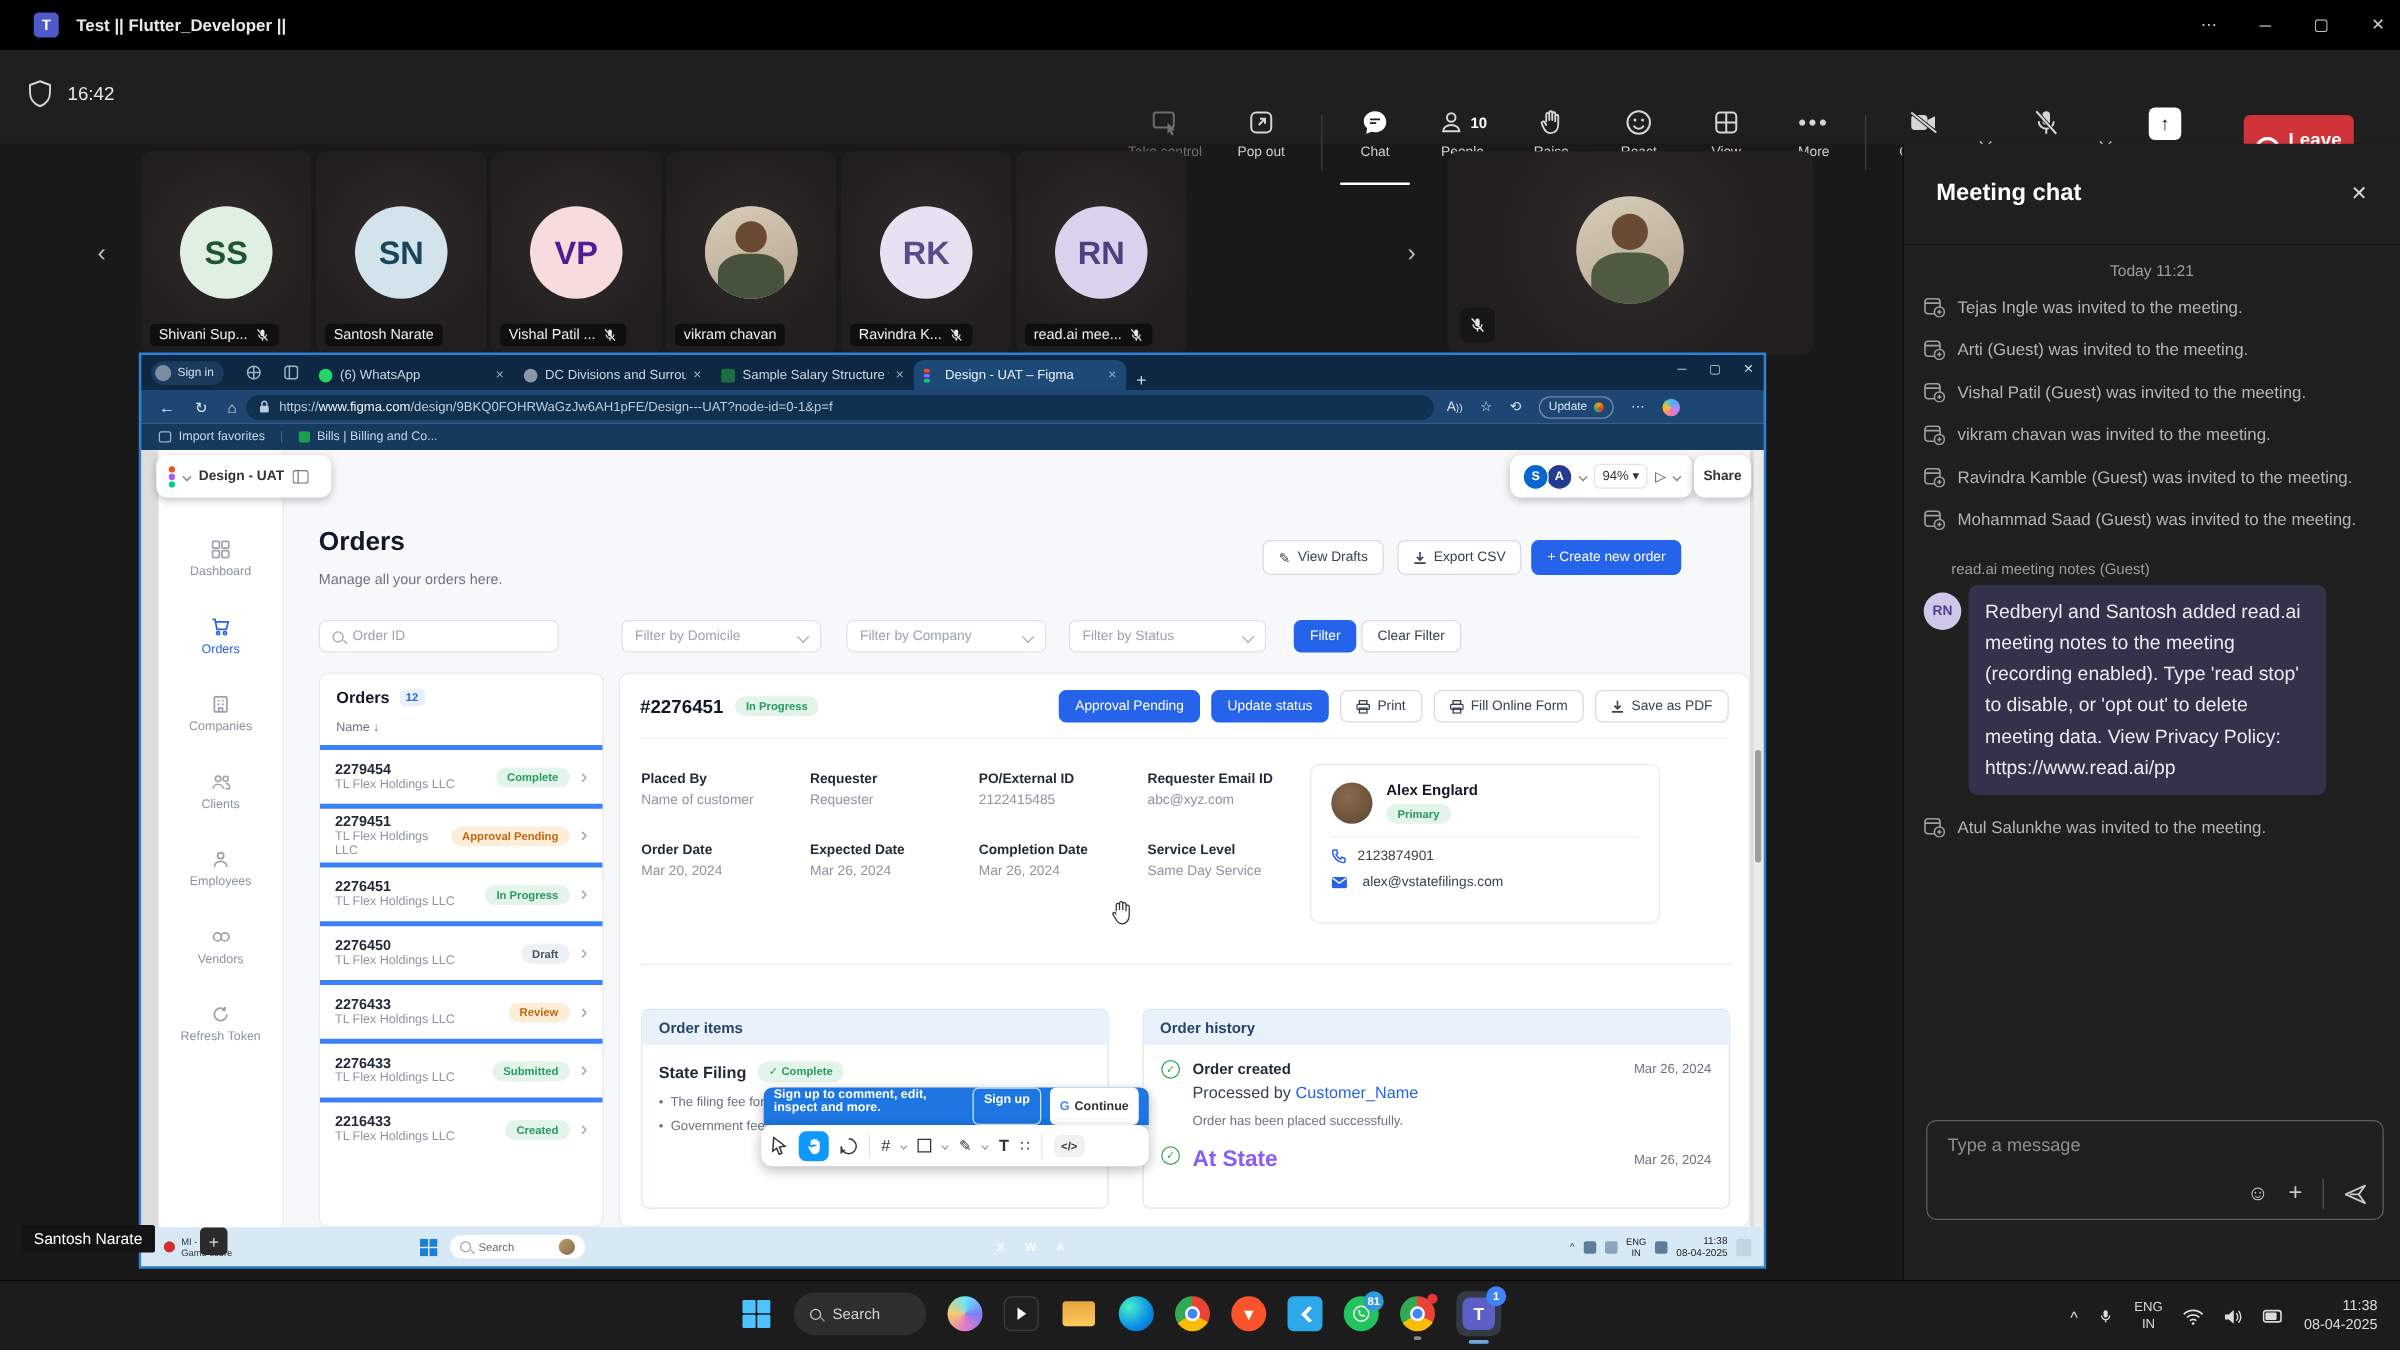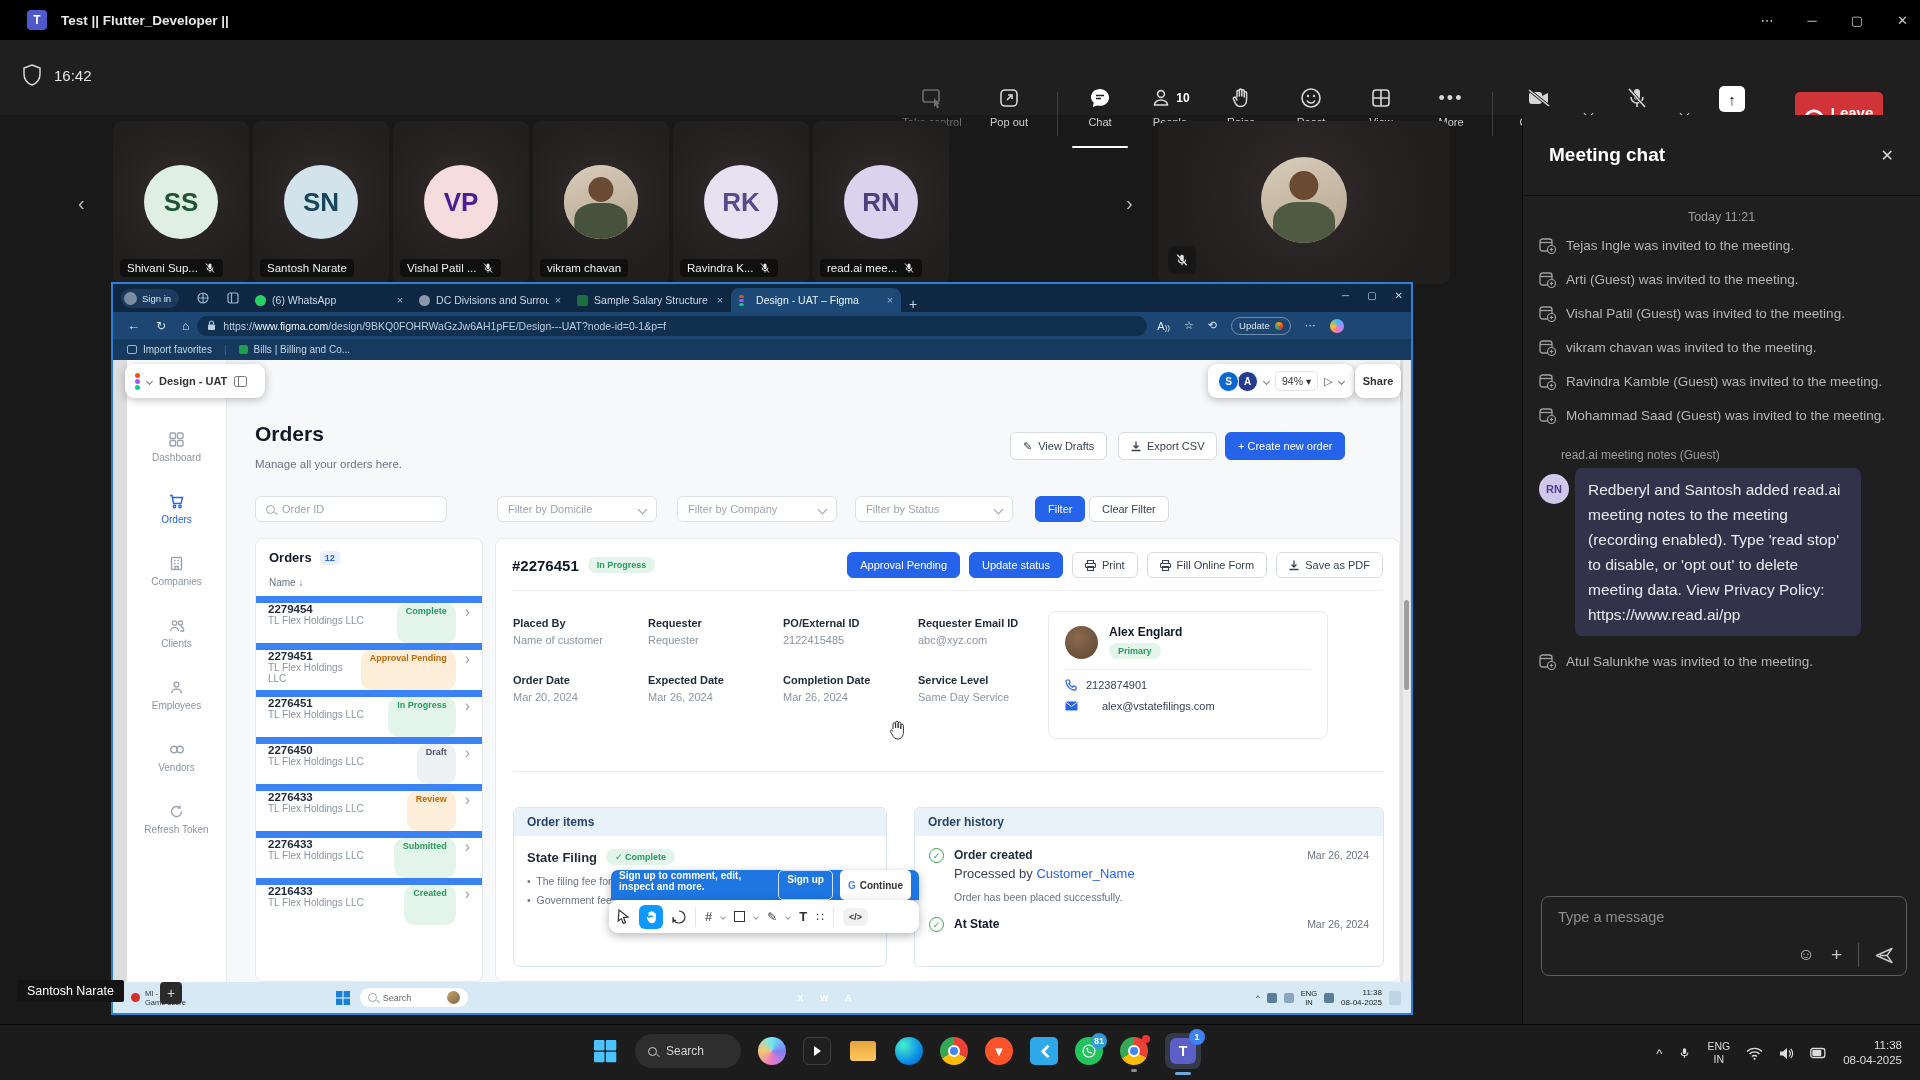--- a/index.html
+++ b/index.html
@@ -51,21 +51,21 @@
 .sbitem.on{color:#2563eb}.sbitem.on svg{stroke:#2563eb}
 .h1{font-size:21px;font-weight:700;color:#111827}
 .btn{display:inline-flex;align-items:center;justify-content:center;gap:6px;border:1px solid #d6dbe2;background:#fff;border-radius:6px;font-size:11px;color:#374151;height:28px;padding:0 12px}
 .btn.blue{background:#2563eb;border-color:#2563eb;color:#fff}
 .inputbx{background:#fff;border:1px solid #dde2e9;border-radius:6px;height:26px;display:flex;align-items:center;padding:0 10px;font-size:11px;color:#9ca3af;gap:7px}
 .card{position:absolute;background:#fff;border:1px solid #e6e9ee;border-radius:8px}
 .pill{border-radius:10px;font-size:9px;font-weight:600;padding:3px 9px;white-space:nowrap}
 .b-green{background:#e3f5ea;color:#279a5d}
 .b-orange{background:#fdeeda;color:#c2680a}
 .b-gray{background:#eef1f4;color:#475569}
-.orow{height:47px;border-top:7px solid #3b82f6;display:flex;padding:0 12px}
+.orow{height:47px;border-top:4px solid #3b82f6;display:flex;align-items:center;padding:0 12px}
 .oid{font-size:11.5px;font-weight:700;color:#1f2937}
 .ocomp{font-size:10px;color:#8b94a1}
 .fieldlbl{font-size:11px;font-weight:700;color:#1f2937}
 .fieldval{font-size:11px;color:#8b94a1;margin-top:5px}
 .tab{font-size:11.5px;color:#4b5563;white-space:nowrap}
 .panel{position:absolute;border:1px solid #d9e6f2;border-radius:6px;background:#fff;overflow:hidden}
 .panelhead{height:28px;background:#e9f2fb;display:flex;align-items:center;padding:0 13px;font-size:12px;font-weight:700;color:#27456b}
 .mag{position:relative;width:9px;height:9px;border:1.4px solid #9ca3af;border-radius:50%;flex:none}
 .mag::after{content:"";position:absolute;left:7px;top:7px;width:4px;height:1.4px;background:#9ca3af;transform:rotate(45deg)}
 .ckck{width:15px;height:15px;border:1.6px solid #34a853;border-radius:50%;color:#34a853;font-size:9px;display:flex;align-items:center;justify-content:center;flex:none}
@@ -644,21 +644,21 @@
                 <span class="pill b-green" style="display:inline-block;margin-top:4px">Primary</span>
               </div>
             </div>
             <div style="margin:10px 16px 0;border-top:1px solid #eef0f3"></div>
             <div class="flex" style="padding:9px 16px 0;gap:9px">
               <svg width="12" height="12" viewBox="0 0 12 12" fill="none" stroke="#2563eb" stroke-width="1.2">
                   <path d="M2 1 h2.2 l1 2.6 -1.4 1 a8 8 0 0 0 3.6 3.6 l1-1.4 2.6 1 V10 a1.4 1.4 0 0 1-1.5 1.1 A9.6 9.6 0 0 1 1 2.5 1.4 1.4 0 0 1 2 1 Z"></path>
                 </svg>
               <span style="font-size:11px;color:#374151">2123874901</span>
             </div>
-            <div class="flex" style="padding:9px 16px 0;gap:24px">
+            <div class="flex" style="padding:9px 16px 0;gap:12px">
               <svg width="13" height="10" viewBox="0 0 13 10">
                   <rect x="0.5" y="0.5" width="12" height="9" rx="1.2" fill="#2563eb"></rect>
                   <path d="M1 1.5 L6.5 5.5 L12 1.5" stroke="#fff" stroke-width="1" fill="none"></path>
                 </svg>
               <span style="font-size:11px;color:#374151">alex@vstatefilings.com</span>
             </div>
           </div>
 
           <div class="abs flex" style="left:17px;top:222px;gap:22px;border-bottom:1px solid #e8eaee;width:872px;padding-bottom:10px">
 
@@ -697,21 +697,21 @@
                       <span style="font-size:10.5px;color:#6b7280">Mar 26, 2024</span>
                     </div>
                     <div style="font-size:13px;color:#374151;margin-top:4px"><span>Processed by</span> <span style="color:#2563eb">Customer_Name</span></div>
                     <div style="font-size:10.5px;color:#6b7280;margin-top:10px">Order has been placed successfully.</div>
                   </div>
                 </div>
                 <div style="display:flex;gap:10px;margin-bottom:14px">
                   <span class="ckck">✓</span>
                   <div style="flex:1">
                     <div class="flex" style="justify-content:space-between">
-                      <span style="font-size:12px;font-weight:700;color:#0f172a">At State</span>
+                      <span style="font-size:18px;font-weight:700;color:#8b5cf6">At State</span>
                       <span style="font-size:10.5px;color:#6b7280">Mar 26, 2024</span>
                     </div>
 
                   </div>
                 </div>
               </div>
           </div>
         </div>
       </div>
 

